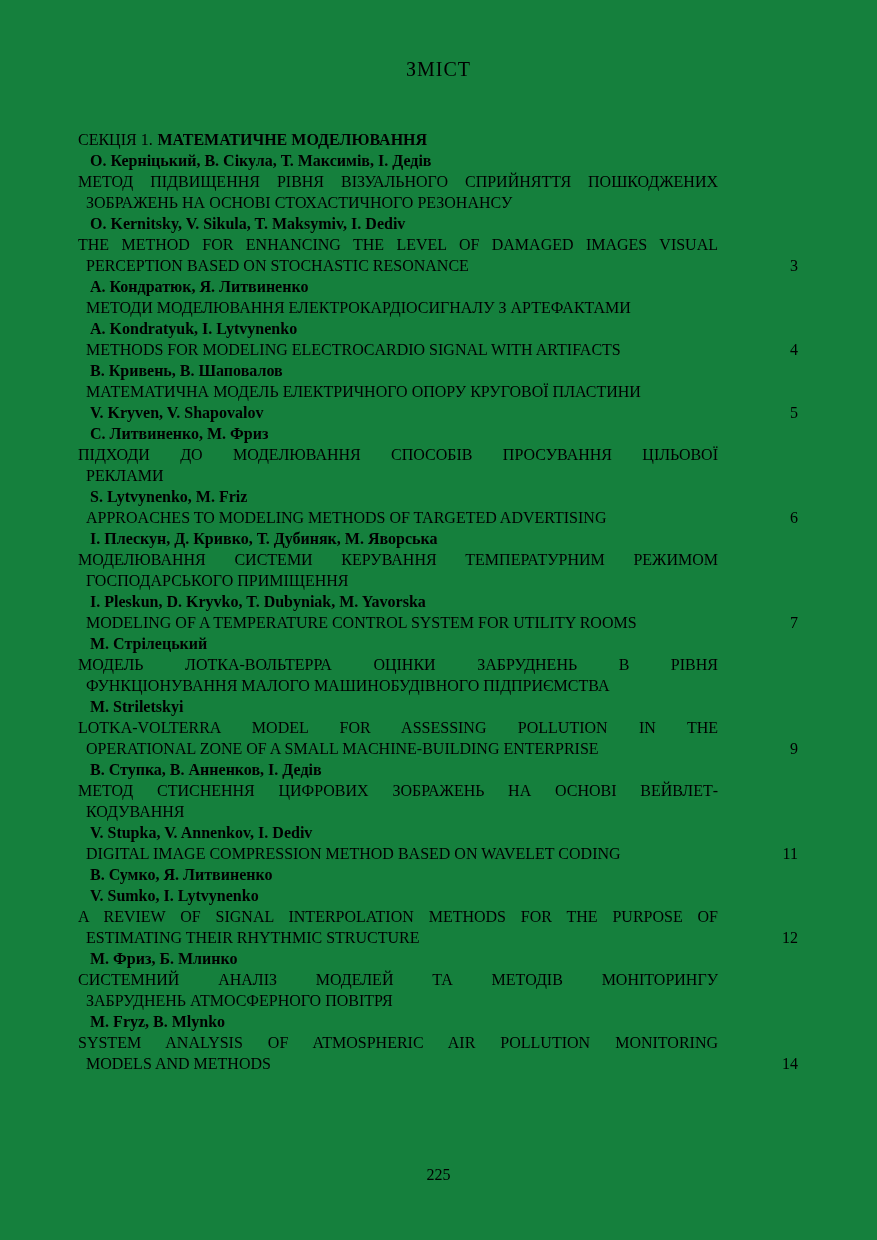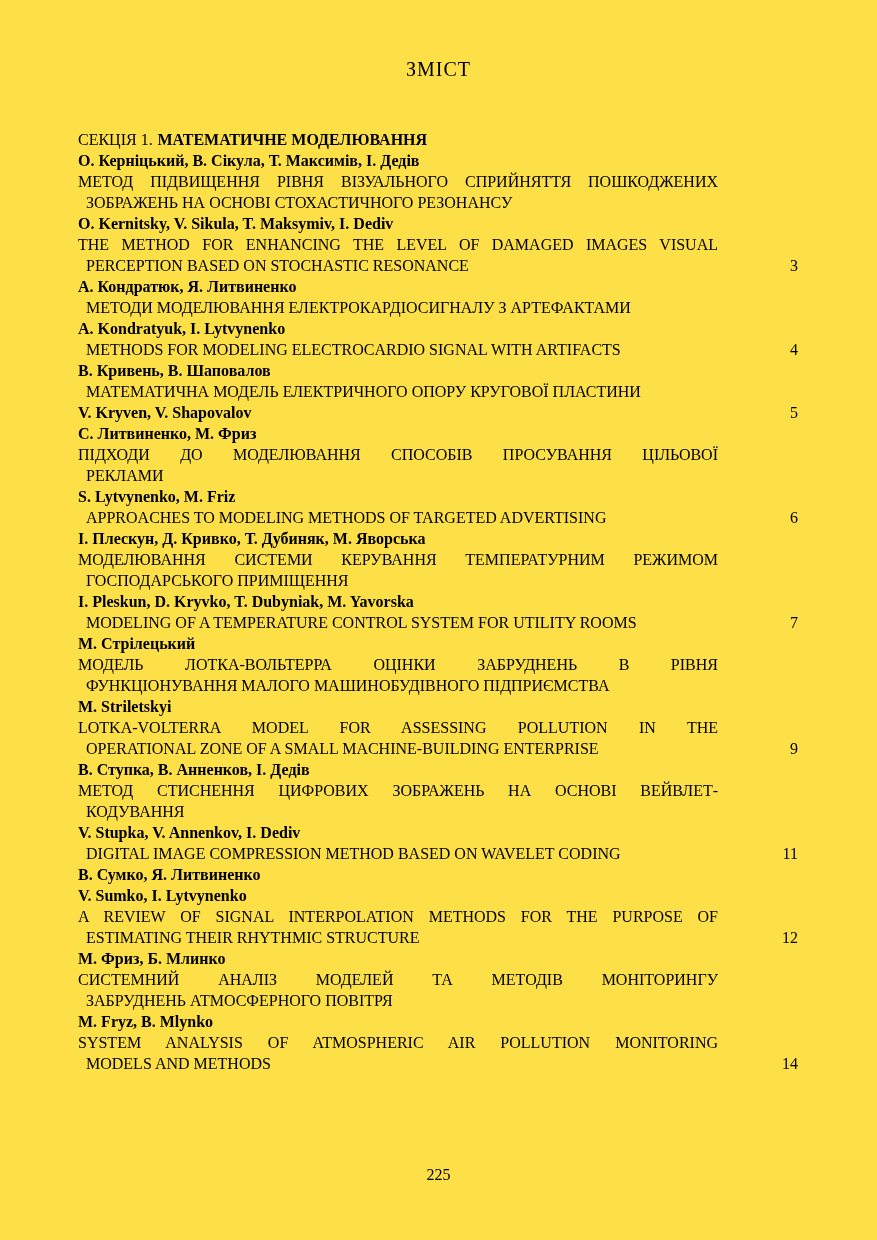--- a/index.html
+++ b/index.html
@@ -6,42 +6,42 @@
   html, body { background:#ffffff; }
   body {
     width:877px; height:1240px;
     font-family:"Liberation Serif","DejaVu Serif",serif;
     color:#000000;
     -webkit-font-smoothing:antialiased;
   }
   .page {
     position:relative;
     width:877px; height:1240px;
-    background:#fde047;
+    background:#15803d;
     overflow:hidden;
   }
   .doc-title {
     padding-top:57px;
     text-align:center;
     font-size:20px;
     line-height:24px;
     letter-spacing:1px;
   }
   .content {
     margin:48px 0 0 78px;
     width:720px;
     font-size:16px;
     line-height:21px;
   }
   .section-heading { width:640px; }
   .section-label { margin-right:0.3em; }
   .section-name { font-weight:bold; }
   .entry { position:relative; }
   .text-col { width:640px; }
-  .authors { font-weight:bold; }
+  .authors { font-weight:bold;margin-left:12px; }
   .title .jline { text-align:justify; text-align-last:justify; }
   .title .lastline { text-align:left; text-align-last:left;margin-left:8px; }
   .page-num {
     position:absolute;
     right:0; bottom:0;
     min-width:40px;
     text-align:right;
     line-height:21px;
   }
   .footer {

